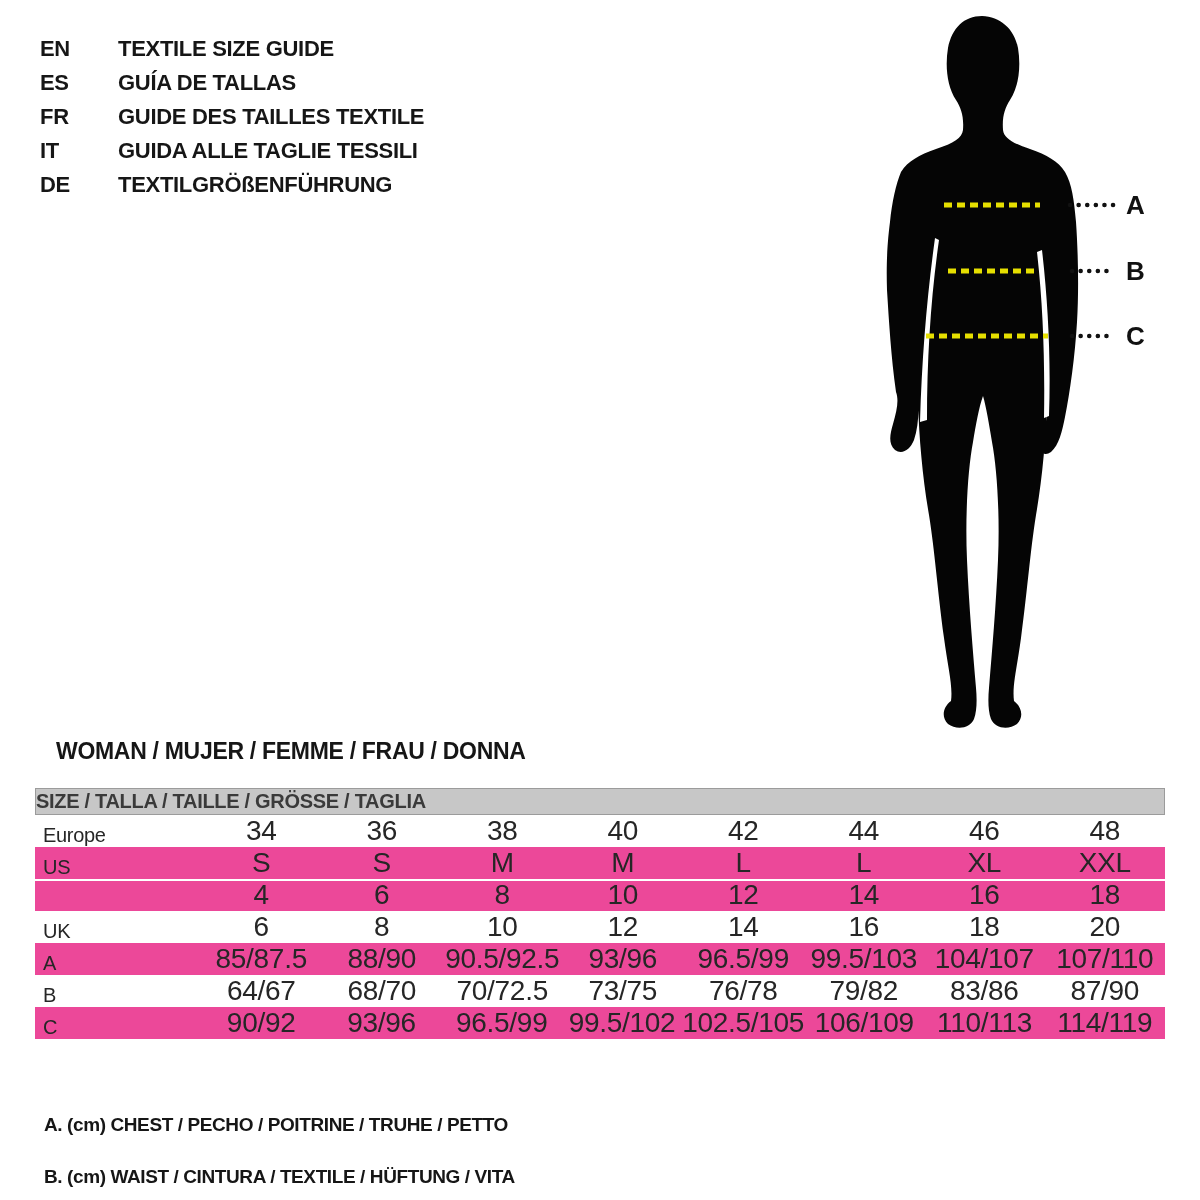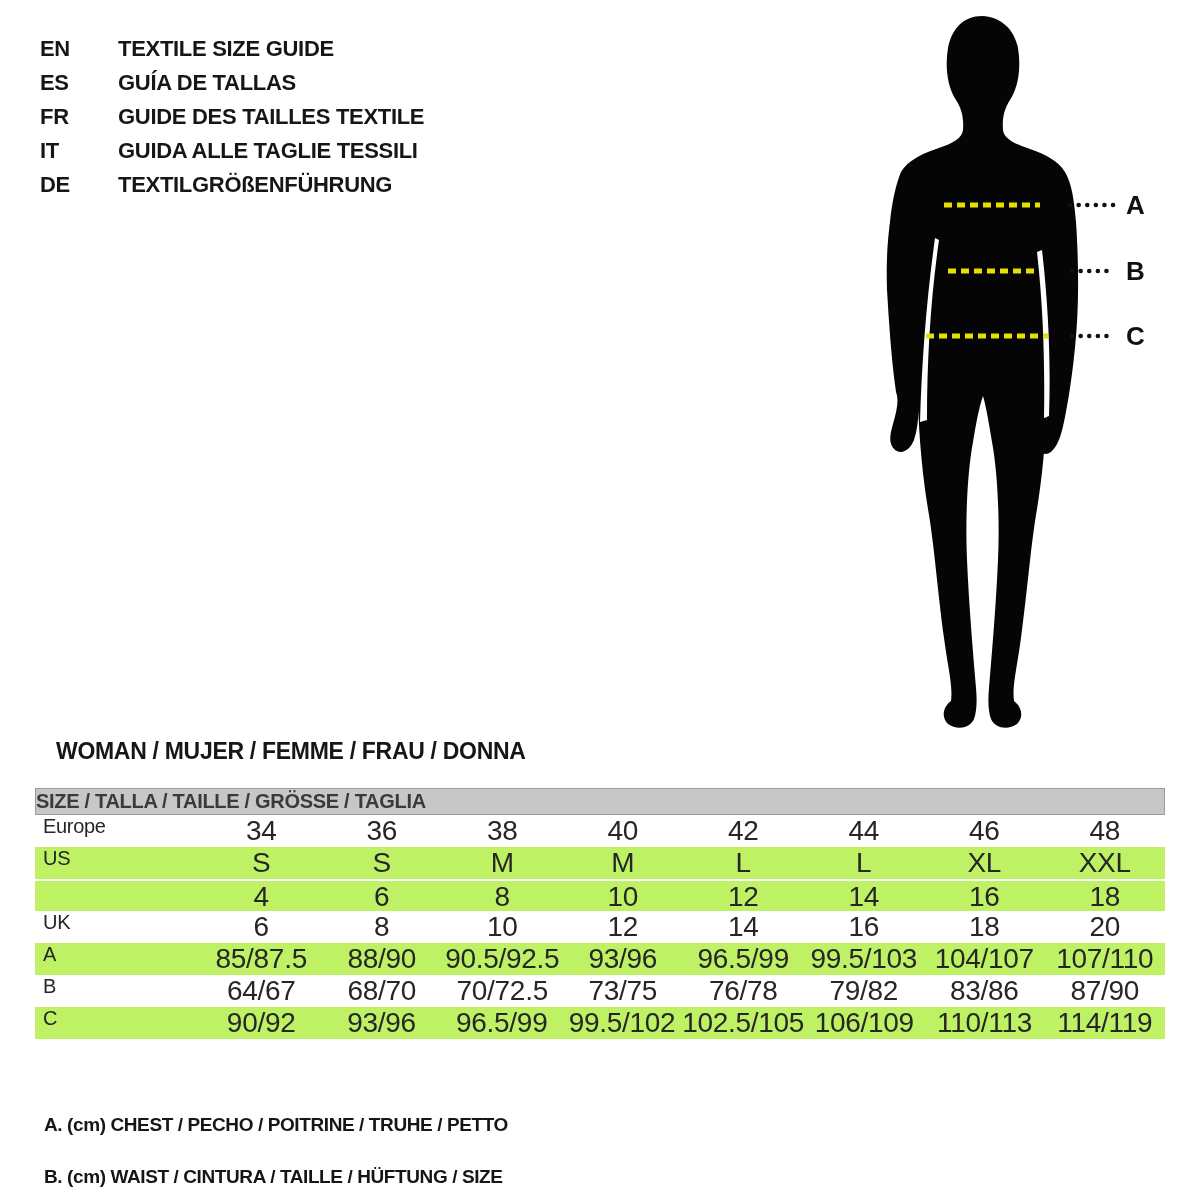--- a/index.html
+++ b/index.html
@@ -14,22 +14,22 @@
   
   .figure-wrap{position:absolute;left:860px;top:0;width:310px;height:760px;}
   
   .section-heading{position:absolute;left:56px;top:738px;font-size:23px;font-weight:700;letter-spacing:-0.3px;color:#161616;}
   
   .size-table{position:absolute;left:35px;top:788px;width:1130px;}
   .table-header{
     box-sizing:border-box;height:27px;line-height:25px;background:#c7c7c7;border:1px solid #9b9b9b;
     font-size:20px;font-weight:700;letter-spacing:-0.3px;color:#3a3a3a;padding-left:0;
   }
-  .t-row{display:flex;height:32px;box-sizing:border-box;align-items:flex-start;}
-  .t-row.alt{background:#bef264;}
+  .t-row{display:flex;height:32px;box-sizing:border-box;align-items:flex-end;}
+  .t-row.alt{background:#ec4899;}
   .t-row.sep-top{border-top:2px solid #ffffff;}
   .t-label{flex:0 0 158px;padding-left:8px;font-size:20px;letter-spacing:-0.3px;color:#262626;}
   .t-cell{flex:1 1 0;text-align:center;font-size:28px;letter-spacing:-0.3px;color:#262626;}
   
   .legend{position:absolute;left:44px;top:1089px;}
   .legend-line{line-height:32px;font-size:19px;font-weight:700;letter-spacing:-0.4px;color:#161616;margin-top:20px;}
 </style>
 </head>
 <body>
 
@@ -205,16 +205,16 @@
       <span class="t-cell">99.5/102</span>
       <span class="t-cell">102.5/105</span>
       <span class="t-cell">106/109</span>
       <span class="t-cell">110/113</span>
       <span class="t-cell">114/119</span>
     </div>
   </div>
 
   <div class="legend">
     <div class="legend-line">A. (cm) CHEST / PECHO / POITRINE / TRUHE / PETTO</div>
-    <div class="legend-line">B. (cm) WAIST / CINTURA / TAILLE / HÜFTUNG / SIZE</div>
+    <div class="legend-line">B. (cm) WAIST / CINTURA / TEXTILE / HÜFTUNG / VITA</div>
   </div>
 
 </div>
 
 </body></html>

